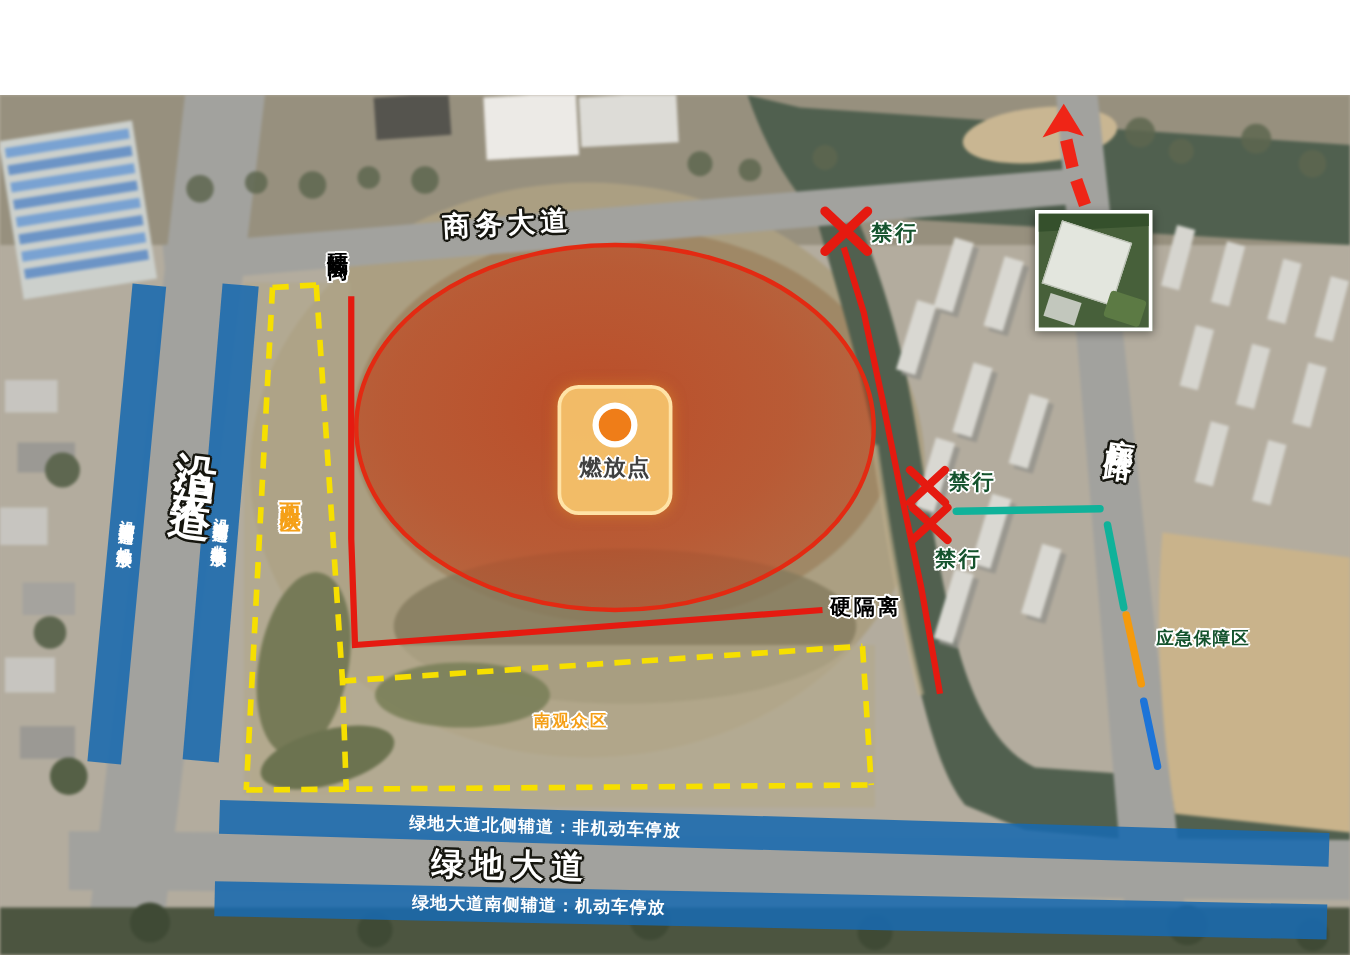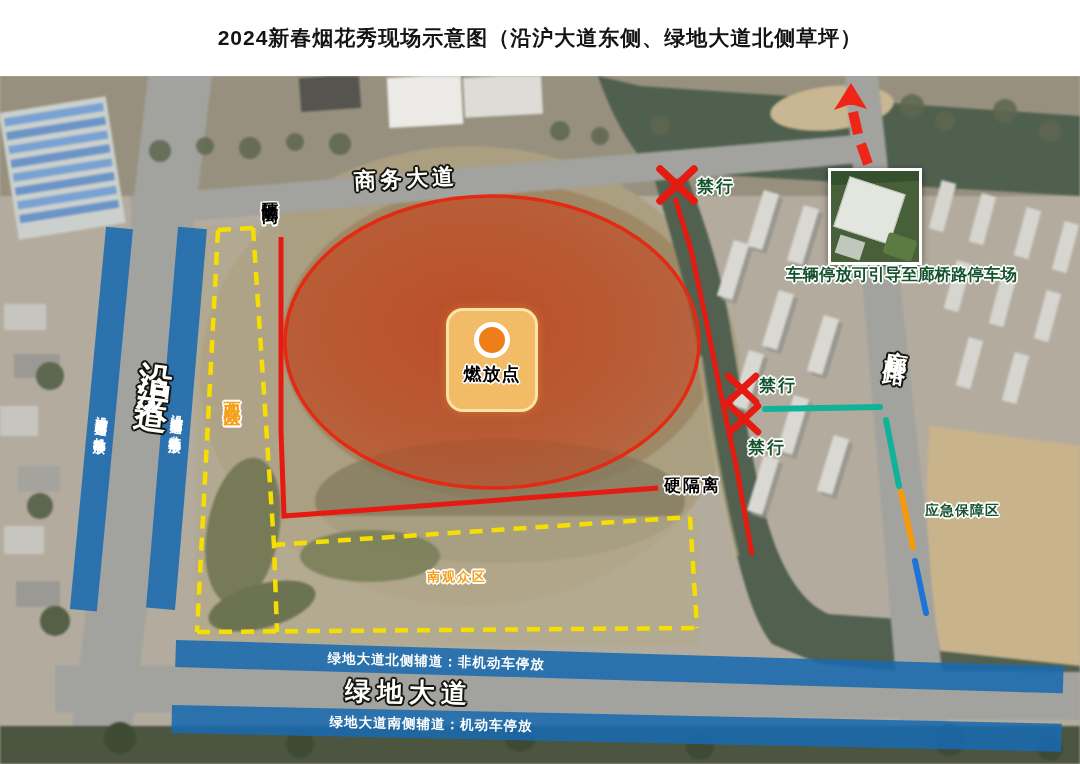--- a/index.html
+++ b/index.html
@@ -23,38 +23,35 @@
   .strip{position:absolute;background:rgba(24,106,176,0.87);z-index:3;display:flex;
          align-items:center;color:#fff;font-weight:bold;}
   .strip.v{justify-content:center;}
   .strip.v span{writing-mode:vertical-rl;text-orientation:upright;font-size:12.5px;letter-spacing:1px;}
   .strip.h span{font-size:13.5px;letter-spacing:1px;}
   .marker{position:absolute;left:446px;top:232px;width:86px;height:98px;z-index:5;
           background:rgba(246,196,108,0.93);border:3px solid rgba(255,230,170,0.95);
           border-radius:17px;box-shadow:0 0 10px rgba(230,150,40,0.5);text-align:center;}
   .marker .ring{width:26px;height:26px;border-radius:50%;background:#ef7d18;border:5px solid #fff;
           margin:11px auto 4px auto;}
-  .marker .mtext{font-size:18px;font-weight:bold;color:#000000;letter-spacing:1px;}
+  .marker .mtext{font-size:18px;font-weight:bold;color:#404040;letter-spacing:1px;}
   .inset{position:absolute;left:828px;top:92px;width:88px;height:91px;z-index:5;background:#47603a;
          border:3px solid #fff;box-shadow:0 2px 7px rgba(0,0,0,0.45);overflow:hidden;}
   .inset .trees{position:absolute;left:-5px;top:-5px;width:100px;height:17px;background:#35502c;transform:rotate(-3deg);}
   .inset .slab{position:absolute;left:9px;top:13px;width:57px;height:51px;background:#e3e6de;
          border:1px solid #b9bfb2;transform:rotate(18deg);}
   .inset .block{position:absolute;left:6px;bottom:5px;width:26px;height:19px;background:#c2c7bd;transform:rotate(18deg);}
   .inset .green{position:absolute;right:4px;bottom:4px;width:30px;height:22px;background:#5c7a44;
          border-radius:3px;transform:rotate(18deg);}
 </style>
 </head>
 <body>
 
 <div class="page">
 
-  <div class="header">
-    <div class="title">2024新春烟花秀现场示意图（沿沪大道东侧、绿地大道北侧草坪）</div>
-  </div>
 
   <div id="map">
 
     <svg id="bg" width="1080" height="688" viewBox="0 0 1080 688">
       <rect x="0" y="0" width="1080" height="688" fill="#b3ac9e"></rect>
       <rect x="0" y="0" width="1080" height="120" fill="#97907e"></rect>
 
       <ellipse cx="470" cy="300" rx="270" ry="230" fill="#ab9f82"></ellipse>
       <ellipse cx="500" cy="265" rx="218" ry="158" fill="#9c8462" opacity="0.85"></ellipse>
       <ellipse cx="500" cy="425" rx="185" ry="62" fill="#857b5e" opacity="0.8"></ellipse>
@@ -244,21 +241,20 @@
     <div class="lbl ow orange" style="left:427px;top:494px;font-size:13px;letter-spacing:2px;">南观众区</div>
     <div class="lbl ow blue" style="left:925px;top:426px;font-size:14px;letter-spacing:1px;">应急保障区</div>
 
     <div class="lbl ow red vert" style="left:260px;top:113px;font-size:17px;letter-spacing:2px;">硬隔离</div>
     <div class="lbl ow red" style="left:664px;top:400px;font-size:17px;letter-spacing:2px;">硬隔离</div>
 
     <div class="lbl ow blue" style="left:697px;top:101px;font-size:17px;letter-spacing:2px;">禁行</div>
     <div class="lbl ow blue" style="left:759px;top:300px;font-size:17px;letter-spacing:2px;">禁行</div>
     <div class="lbl ow blue" style="left:748px;top:362px;font-size:17px;letter-spacing:2px;">禁行</div>
 
-    <div class="lbl ow blue" style="left:786px;top:189px;font-size:16.5px;">车辆停放可引导至廊桥路停车场</div>
 
     <div class="marker">
       <div class="ring"></div>
       <div class="mtext ow">燃放点</div>
     </div>
 
     <div class="inset">
       <div class="trees"></div>
       <div class="slab"></div>
       <div class="block"></div>

